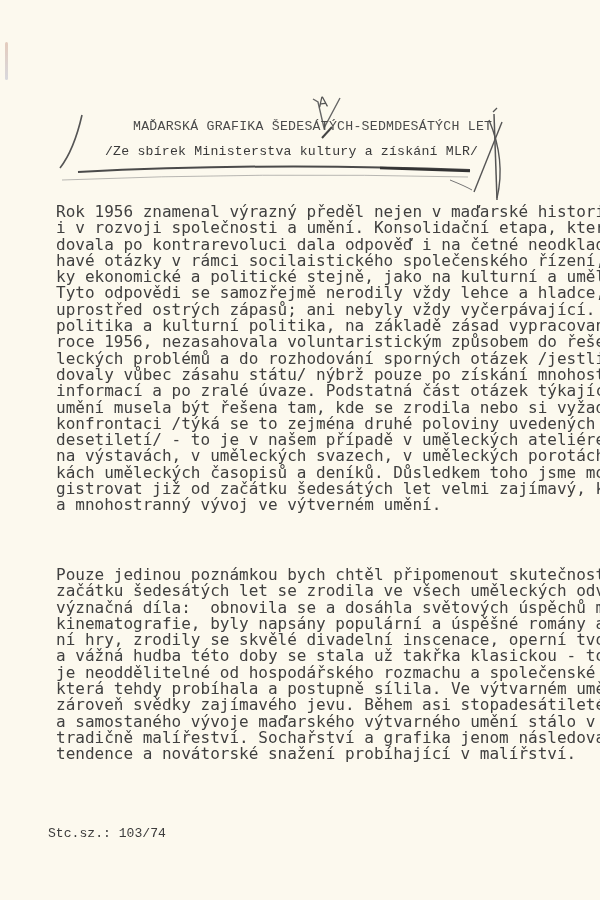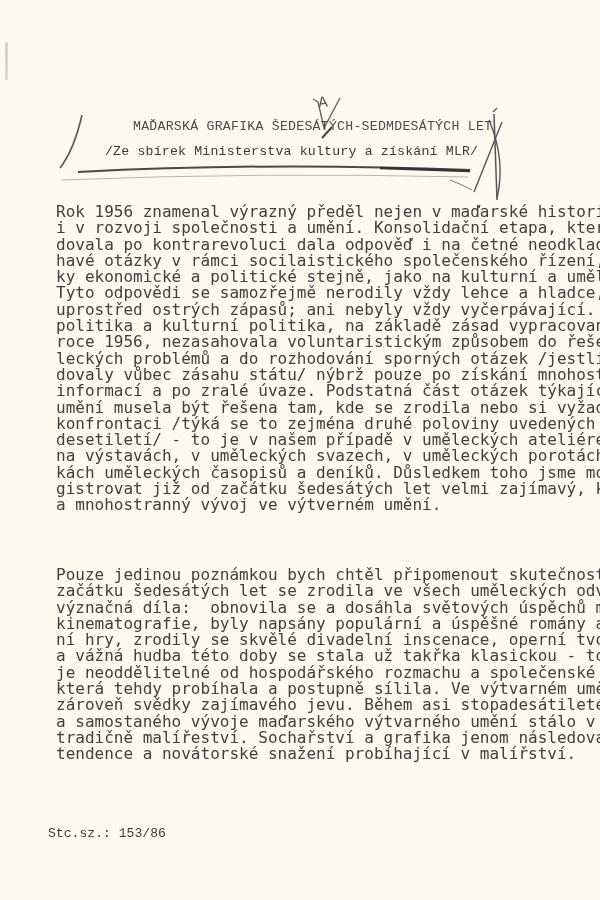--- a/index.html
+++ b/index.html
@@ -92,14 +92,14 @@
 kinematografie, byly napsány populární a úspěšné romány a divadel-
 ní hry, zrodily se skvělé divadelní inscenace, operní tvorba
 a vážná hudba této doby se stala už takřka klasickou - toto vše
 je neoddělitelné od hospodářského rozmachu a společenské obnovy,
 která tehdy probíhala a postupně sílila. Ve výtvarném umění jsme
 zároveň svědky zajímavého jevu. Během asi stopadesátileté historie
 a samostaného vývoje maďarského výtvarného umění stálo v jeho čele
 tradičně malířeství. Sochařství a grafika jenom následovaly vůdčí
 tendence a novátorské snažení probíhající v malířství.</pre>
 
-  <div class="ref">Stc.sz.: 153/86</div>
+  <div class="ref">Stc.sz.: 103/74</div>
 </div>
 
 </body></html>

